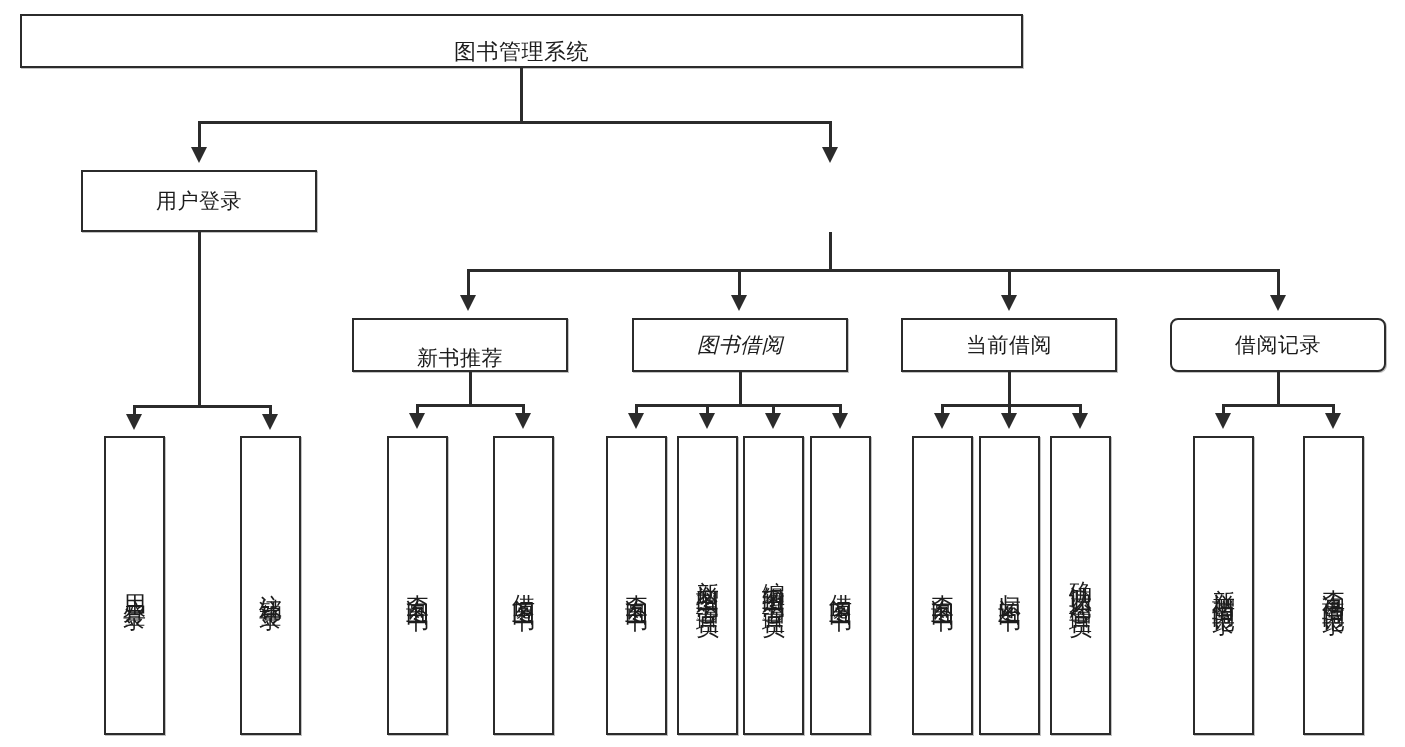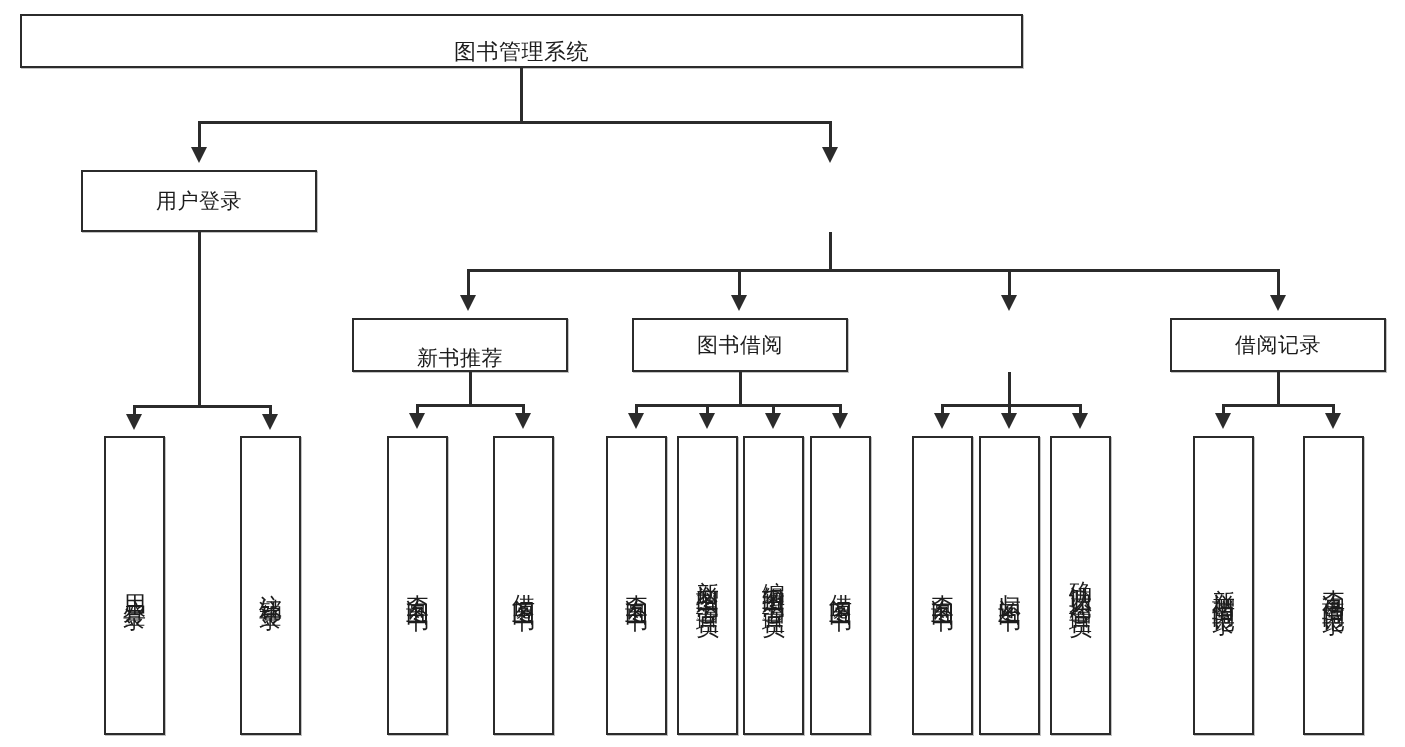--- a/index.html
+++ b/index.html
@@ -123,24 +123,27 @@
   <div class="ln vert" style="left:738px; top:269px; width:3px; height:28px;"></div>
   <div class="arrow" style="left:731px; top:295px;"></div>
   <div class="ln vert" style="left:1008px; top:269px; width:3px; height:28px;"></div>
   <div class="arrow" style="left:1001px; top:295px;"></div>
   <div class="ln vert" style="left:1277px; top:269px; width:3px; height:28px;"></div>
   <div class="arrow" style="left:1270px; top:295px;"></div>
 
   <div class="node h" style="left:352px; top:318px; width:216px; height:54px;align-items:flex-end;">
     <span class="lbl">新书推荐</span>
   </div>
-  <div class="node h" style="left:632px; top:318px; width:216px; height:54px;">
+  <div class="node h" style="left:632px; top:318px; width:216px; height:54px;font-style:italic;">
     <span class="lbl">图书借阅</span>
   </div>
-  <div class="node h" style="left:1170px; top:318px; width:216px; height:54px;">
+  <div class="node h" style="left:901px; top:318px; width:216px; height:54px;">
+    <span class="lbl">当前借阅</span>
+  </div>
+  <div class="node h" style="left:1170px; top:318px; width:216px; height:54px;border-radius:8px;">
     <span class="lbl">借阅记录</span>
   </div>
 
   <div class="ln vert" style="left:469px; top:372px; width:3px; height:34px;"></div>
   <div class="ln horz" style="left:416px; top:404px; width:109px; height:3px;"></div>
   <div class="ln vert" style="left:416px; top:404px; width:3px; height:12px;"></div>
   <div class="arrow" style="left:409px; top:413px;"></div>
   <div class="ln vert" style="left:522px; top:404px; width:3px; height:12px;"></div>
   <div class="arrow" style="left:515px; top:413px;"></div>
 

